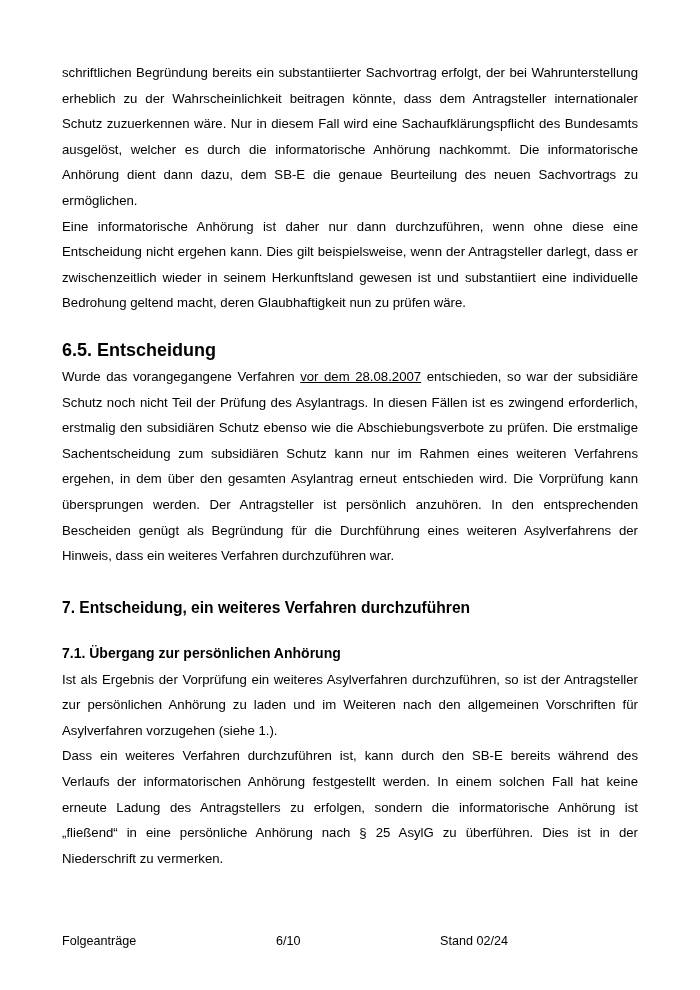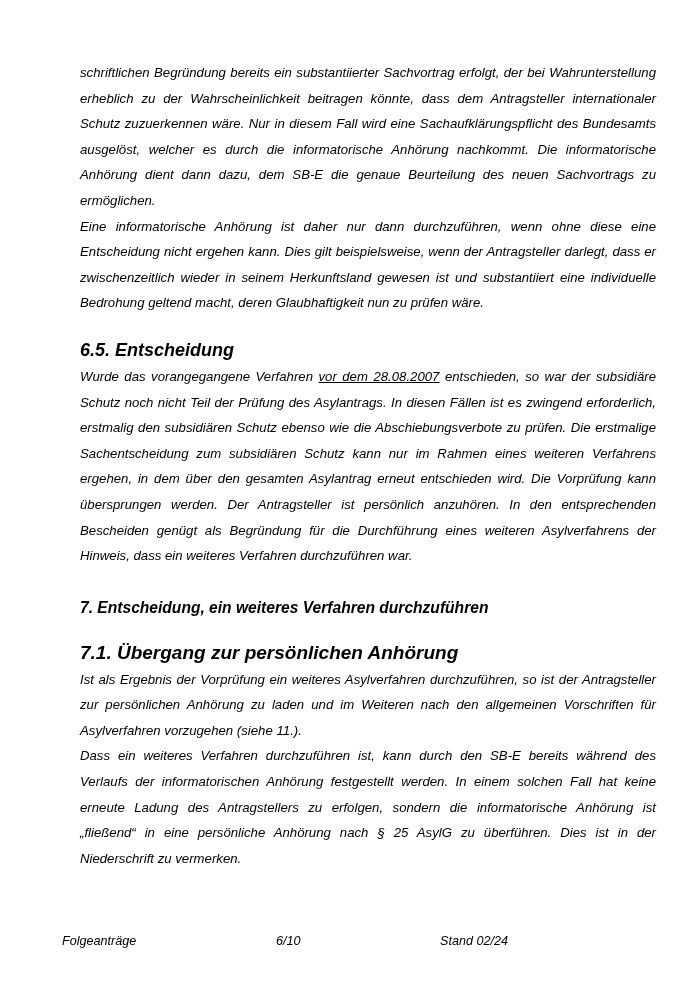--- a/index.html
+++ b/index.html
@@ -12,22 +12,21 @@
     background: #ffffff;
     font-family: "Liberation Sans", sans-serif;
     color: #000000;
     -webkit-font-smoothing: antialiased;
   }
   .page {
     position: relative;
     width: 588px;
     height: 990px;
     box-sizing: border-box;
-    padding: 60px 62px 0 80px;
-    font-style: italic;
+    padding: 60px 62px 0 62px;
   }
   .content {
     width: 576px;
   }
   p {
     margin: 0 0 0 0;
     font-size: 13.2px;
     line-height: 25.6px;
     text-align: justify;
     text-justify: inter-word;
@@ -44,21 +43,21 @@
   h3.section.tight {
     margin-top: 20px;
   }
   h2.bigsection {
     font-size: 15.6px;
     font-weight: bold;
     margin: 26px 0 0 0;
     line-height: 26px;
   }
   h3.subsection {
-    font-size: 19px;
+    font-size: 14px;
     font-weight: bold;
     margin: 20px 0 0 0;
     line-height: 24px;
   }
   p.after-head {
     margin-top: 2px;
   }
   .u {
     text-decoration: underline;
   }
@@ -94,21 +93,21 @@
 
     <p class="gap">Eine informatorische Anhörung ist daher nur dann durchzuführen, wenn ohne diese eine Entscheidung nicht ergehen kann. Dies gilt beispielsweise, wenn der Antragsteller darlegt, dass er zwischenzeitlich wieder in seinem Herkunftsland gewesen ist und substantiiert eine individuelle Bedrohung geltend macht, deren Glaubhaftigkeit nun zu prüfen wäre.</p>
 
     <h3 class="section">6.5. Entscheidung</h3>
 
     <p class="after-head"><span>Wurde das vorangegangene Verfahren </span><span class="u">vor dem 28.08.2007</span><span> entschieden, so war der subsidiäre Schutz noch nicht Teil der Prüfung des Asylantrags. In diesen Fällen ist es zwingend erforderlich, erstmalig den subsidiären Schutz ebenso wie die Abschiebungsverbote zu prüfen. Die erstmalige Sachentscheidung zum subsidiären Schutz kann nur im Rahmen eines weiteren Verfahrens ergehen, in dem über den gesamten Asylantrag erneut entschieden wird. Die Vorprüfung kann übersprungen werden. Der Antragsteller ist persönlich anzuhören. In den entsprechenden Bescheiden genügt als Begründung für die Durchführung eines weiteren Asylverfahrens der Hinweis, dass ein weiteres Verfahren durchzuführen war.</span></p>
 
     <h2 class="bigsection">7. Entscheidung, ein weiteres Verfahren durchzuführen</h2>
 
     <h3 class="subsection">7.1. Übergang zur persönlichen Anhörung</h3>
-    <p class="after-head">Ist als Ergebnis der Vorprüfung ein weiteres Asylverfahren durchzuführen, so ist der Antragsteller zur persönlichen Anhörung zu laden und im Weiteren nach den allgemeinen Vorschriften für Asylverfahren vorzugehen (siehe 11.).</p>
+    <p class="after-head">Ist als Ergebnis der Vorprüfung ein weiteres Asylverfahren durchzuführen, so ist der Antragsteller zur persönlichen Anhörung zu laden und im Weiteren nach den allgemeinen Vorschriften für Asylverfahren vorzugehen (siehe 1.).</p>
 
     <p class="gap">Dass ein weiteres Verfahren durchzuführen ist, kann durch den SB-E bereits während des Verlaufs der informatorischen Anhörung festgestellt werden. In einem solchen Fall hat keine erneute Ladung des Antragstellers zu erfolgen, sondern die informatorische Anhörung ist „fließend“ in eine persönliche Anhörung nach § 25 AsylG zu überführen. Dies ist in der Niederschrift zu vermerken.</p>
 
   </div>
 
   <div class="footer">
     <div class="left">Folgeanträge</div>
     <div class="center">6/10</div>
     <div class="right">Stand 02/24</div>
   </div>

